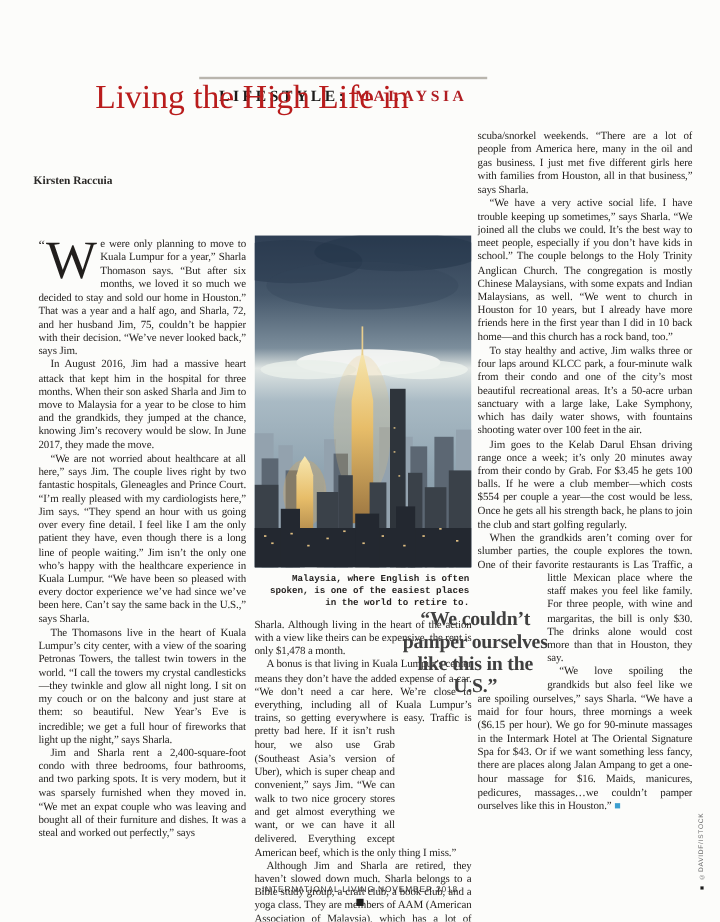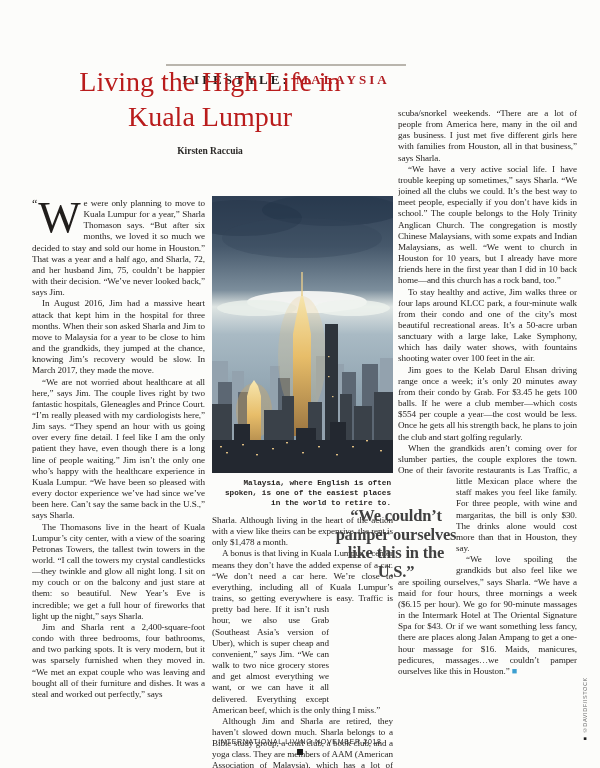--- a/index.html
+++ b/index.html
@@ -13,21 +13,21 @@
     display:inline-block;border-top:2px solid #b9b5ad;padding:6px 16px 0;
     font-weight:bold;font-size:13px;letter-spacing:3px;color:#1d1b19;
   }
   .kicker .red{color:#b01e23;}
   .title{
     position:absolute;top:64px;left:28px;width:364px;text-align:center;
     font-size:28px;line-height:35px;color:#b91c1c;font-weight:normal;margin:0;
   }
   .title span{display:block;}
   .byline{
-    position:absolute;top:146px;left:28px;width:364px;text-align:center;
+    position:absolute;top:146px;left:28px;width:364px;text-align:left;
     font-weight:bold;font-size:9.5px;color:#2a2826;
   }
   .col{
     position:absolute;text-align:justify;
     font-size:9.15px;line-height:11.15px;letter-spacing:-0.1px;overflow:hidden;margin-top:32px;
   }
   .col p{margin:0;text-indent:10px;}
   .col p.noindent{text-indent:0;}
   .col1{left:32px;top:166px;width:173px;height:580px;}
   .col2{left:212px;top:164px;width:181px;height:574px;}
@@ -65,30 +65,29 @@
 
 <div class="kicker-wrap">
   <div class="kicker">
     <span>LIFESTYLE:</span>
     <span class="red">MALAYSIA</span>
   </div>
 </div>
 
 <h1 class="title">
   <span>Living the High Life in</span>
-  <span>Kuala Lumpur</span>
 </h1>
 
 <div class="byline">Kirsten Raccuia</div>
 
 <div class="col col1">
   <p class="noindent">
     <span class="oquote">“</span><span class="dropcap">W</span><span>e were only planning to move to Kuala Lumpur for a year,” Sharla Thomason says. “But after six months, we loved it so much we decided to stay and sold our home in Houston.” That was a year and a half ago, and Sharla, 72, and her husband Jim, 75, couldn’t be happier with their decision. “We’ve never looked back,” says Jim.</span>
   </p>
-  <p>In August 2016, Jim had a massive heart attack that kept him in the hospital for three months. When their son asked Sharla and Jim to move to Malaysia for a year to be close to him and the grandkids, they jumped at the chance, knowing Jim’s recovery would be slow. In March 2017, they made the move.</p>
+  <p>In August 2016, Jim had a massive heart attack that kept him in the hospital for three months. When their son asked Sharla and Jim to move to Malaysia for a year to be close to him and the grandkids, they jumped at the chance, knowing Jim’s recovery would be slow. In June 2017, they made the move.</p>
   <p>“We are not worried about healthcare at all here,” says Jim. The couple lives right by two fantastic hospitals, Gleneagles and Prince Court. “I’m really pleased with my cardiologists here,” Jim says. “They spend an hour with us going over every fine detail. I feel like I am the only patient they have, even though there is a long line of people waiting.” Jim isn’t the only one who’s happy with the healthcare experience in Kuala Lumpur. “We have been so pleased with every doctor experience we’ve had since we’ve been here. Can’t say the same back in the U.S.,” says Sharla.</p>
   <p>The Thomasons live in the heart of Kuala Lumpur’s city center, with a view of the soaring Petronas Towers, the tallest twin towers in the world. “I call the towers my crystal candlesticks—they twinkle and glow all night long. I sit on my couch or on the balcony and just stare at them: so beautiful. New Year’s Eve is incredible; we get a full hour of fireworks that light up the night,” says Sharla.</p>
   <p>Jim and Sharla rent a 2,400-square-foot condo with three bedrooms, four bathrooms, and two parking spots. It is very modern, but it was sparsely furnished when they moved in. “We met an expat couple who was leaving and bought all of their furniture and dishes. It was a steal and worked out perfectly,” says</p>
 </div>
 
 <div class="col col2">
   <figure>
     <svg class="photo" viewBox="0 0 181 277" preserveAspectRatio="none" role="img">
       <defs>
         <linearGradient id="sky" x1="0" x2="0" y1="0" y2="1">

